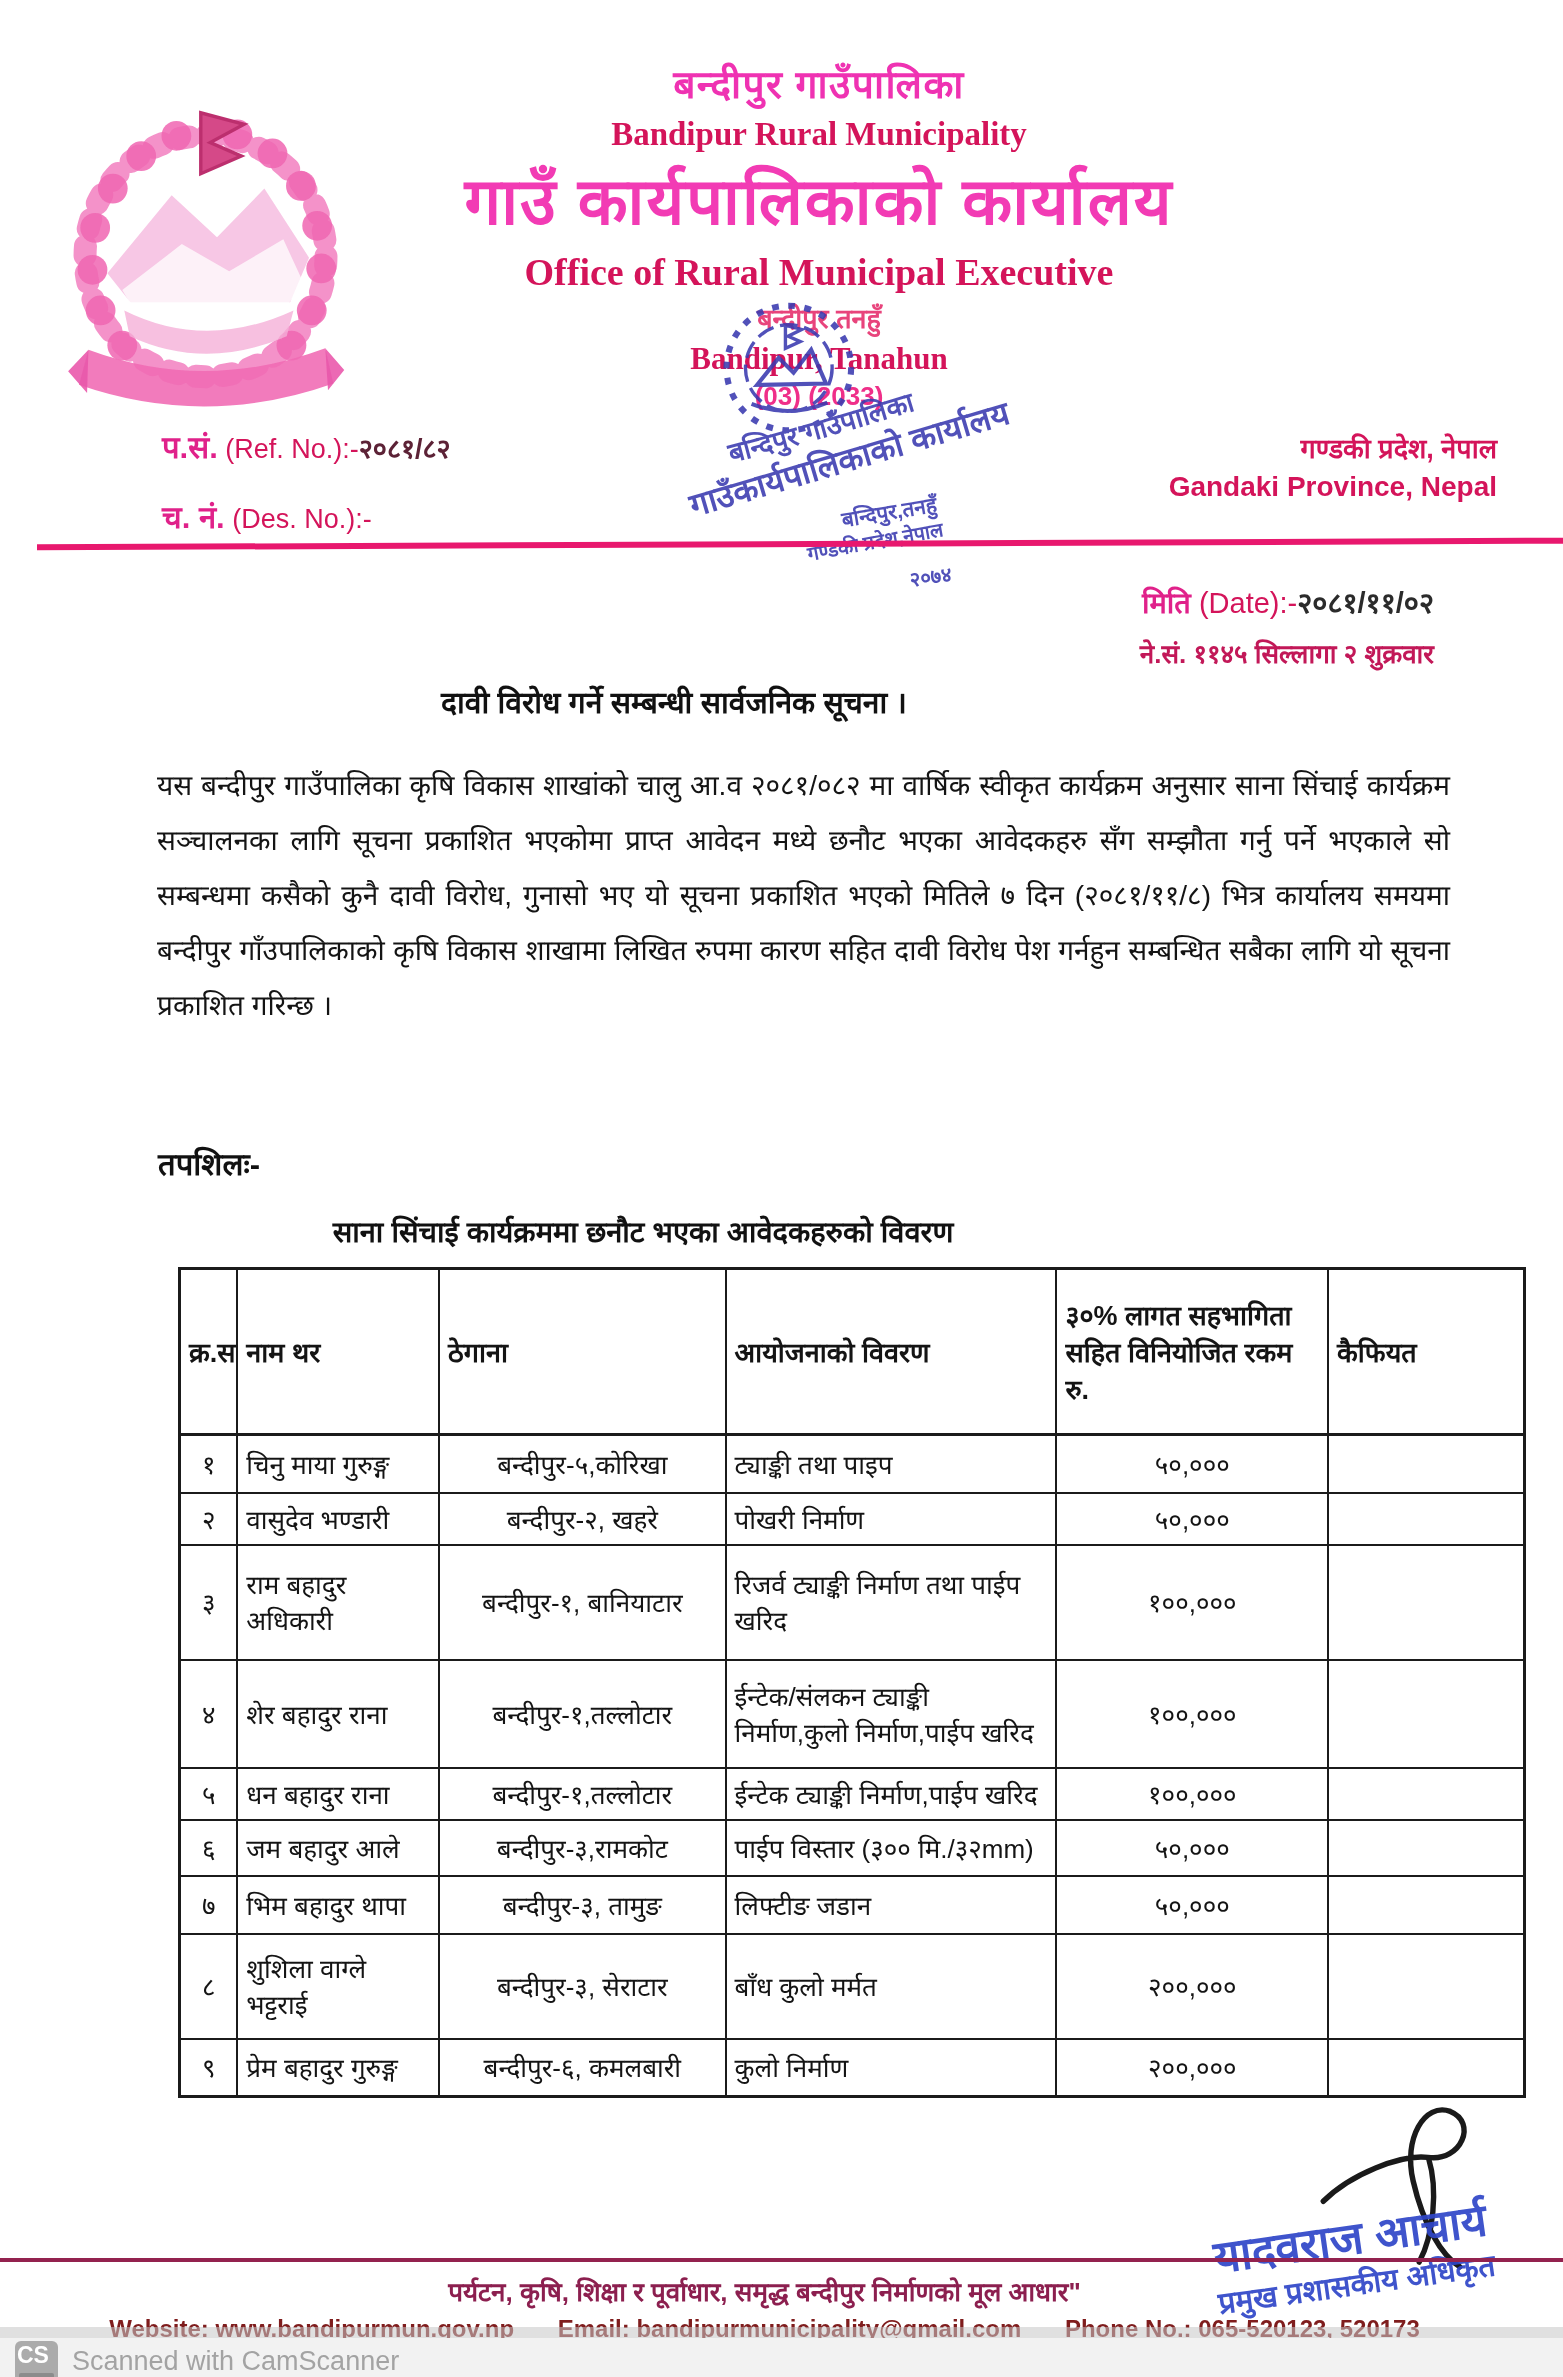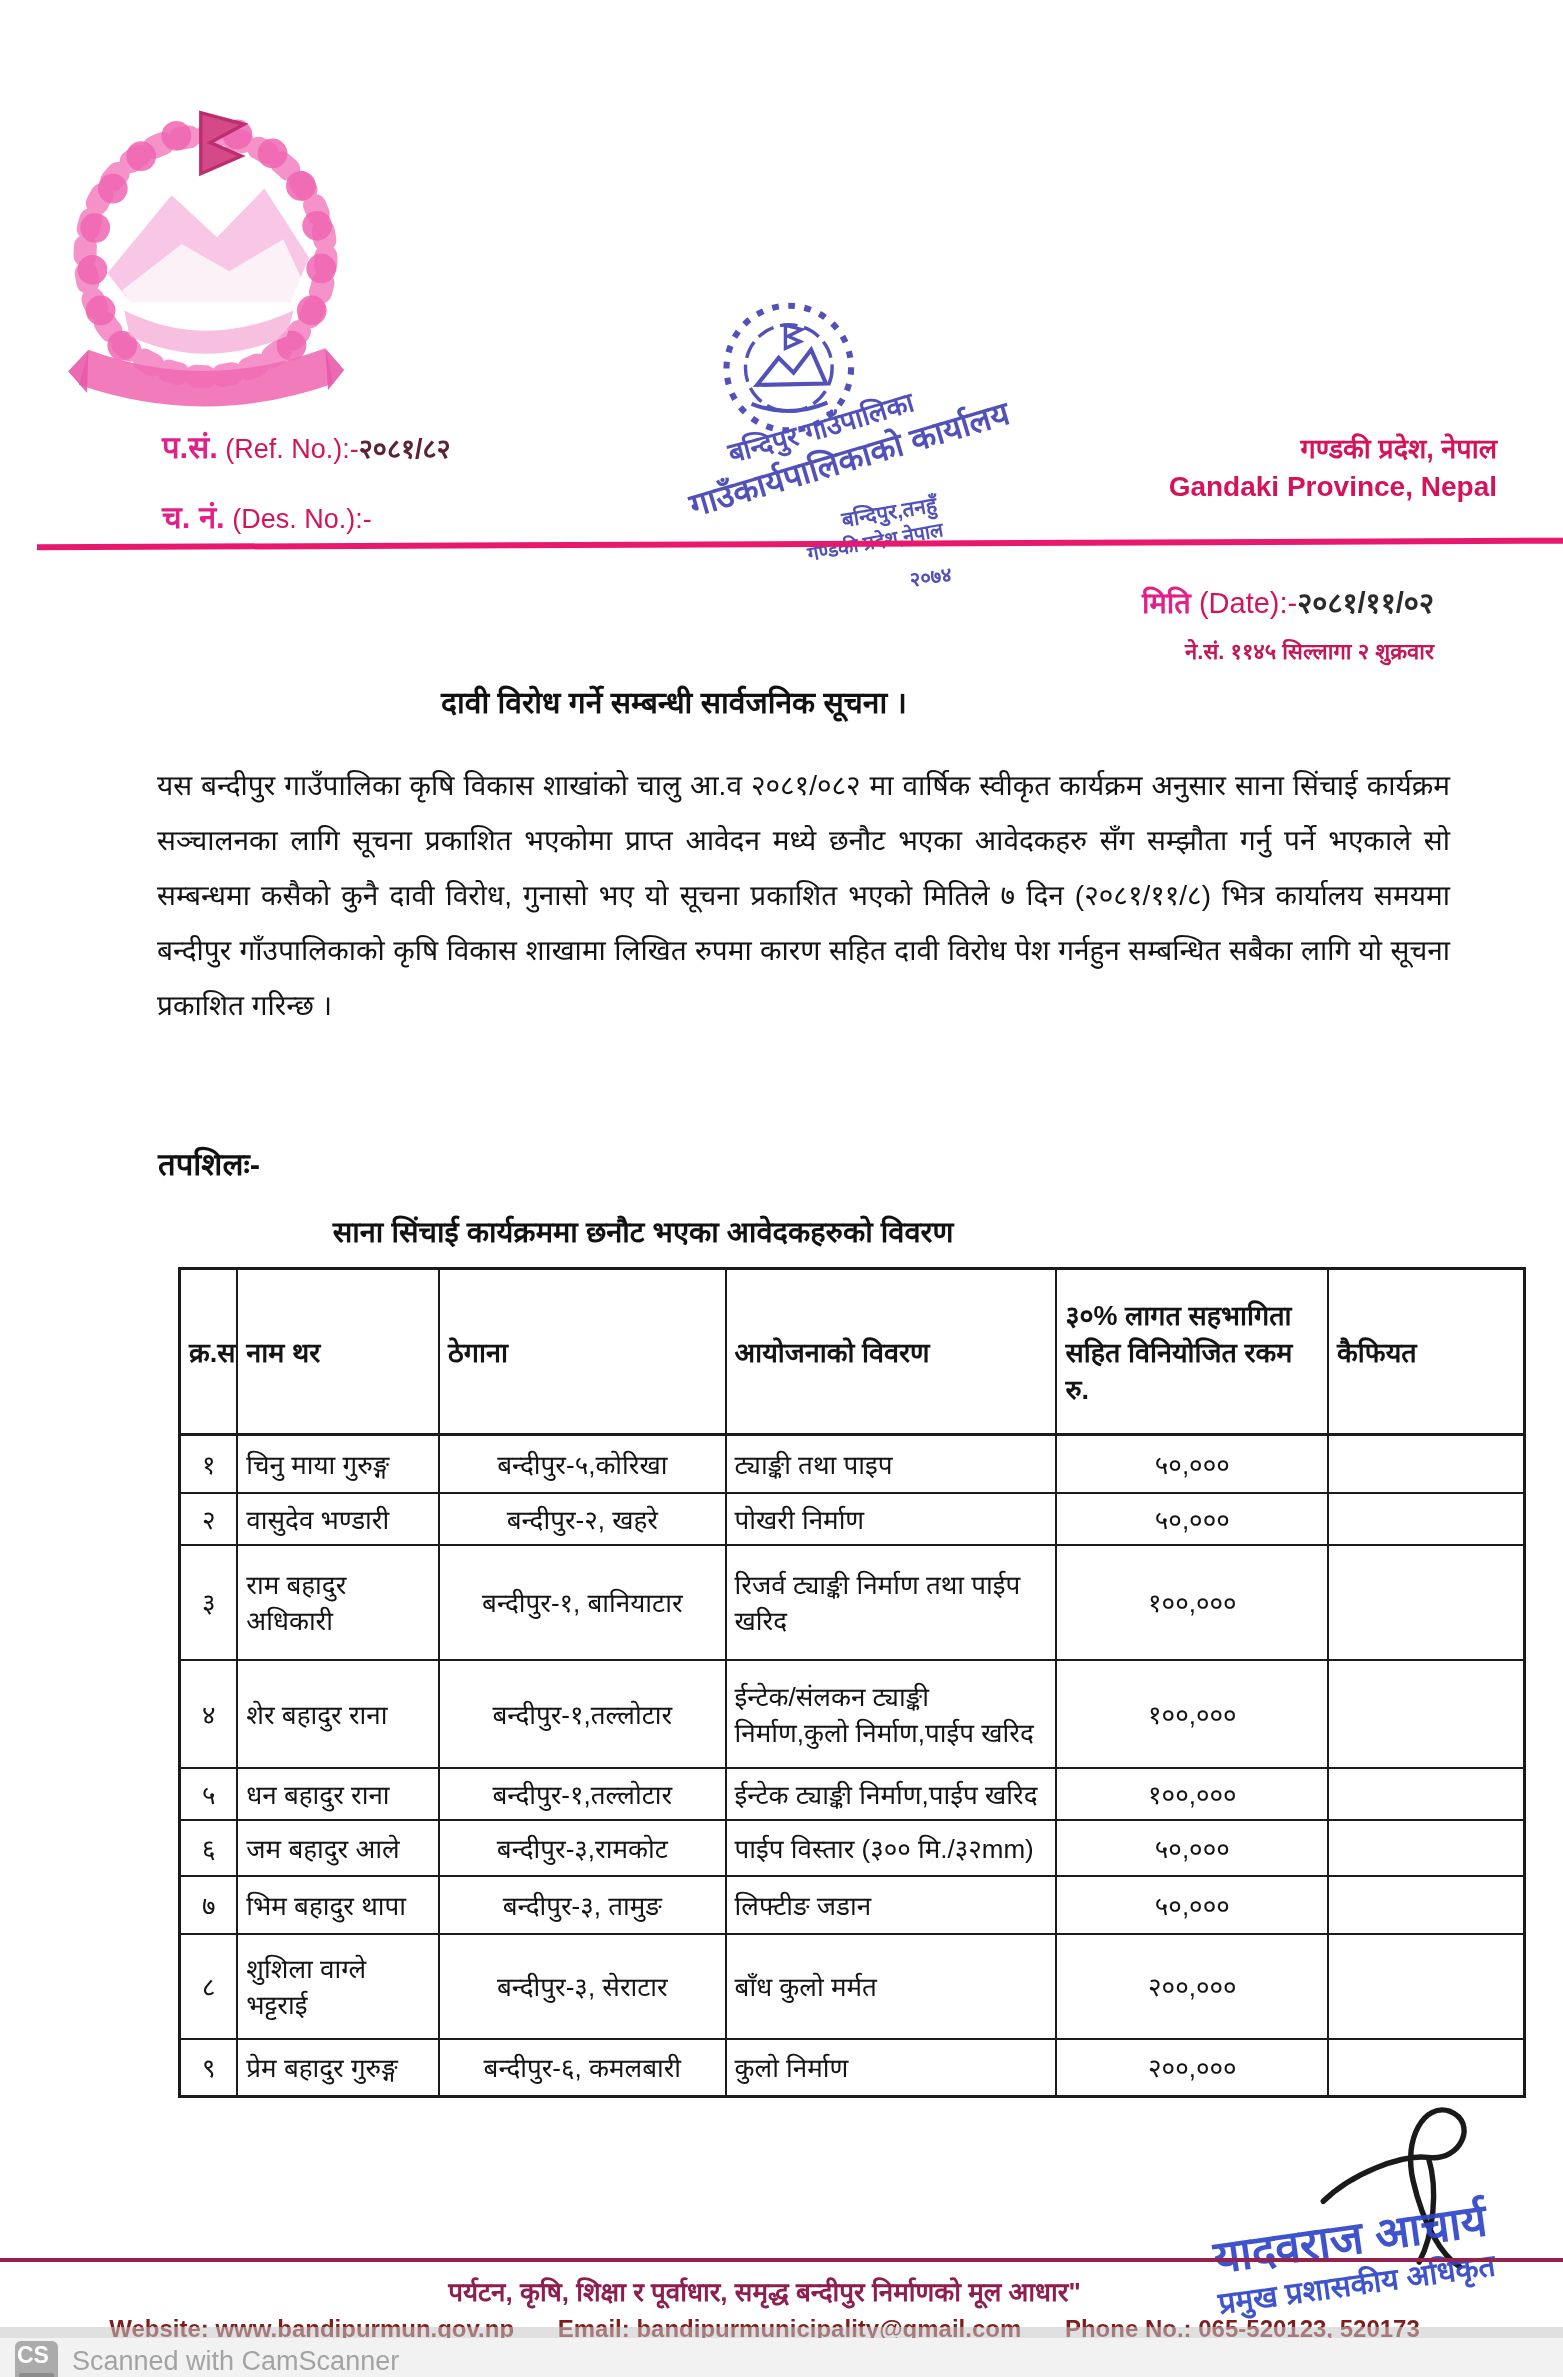--- a/index.html
+++ b/index.html
@@ -29,21 +29,21 @@
   .prov-np{font-size:27px;font-weight:bold;color:#d4145a;line-height:37px;}
   .prov-en{font-size:28px;font-weight:bold;color:#d4145a;line-height:38px;}
 
   .red-divider{left:37px;top:541px;width:1526px;height:6px;background:#e8186e;transform:rotate(-0.25deg);}
 
   
   .date-line{right:129px;top:582px;font-size:29px;white-space:nowrap;}
   .date-label-np{font-weight:bold;color:#e0218a;}
   .date-label-en{color:#d4145a;}
   .date-value{font-weight:bold;color:#2b2b2b;}
-  .ns-line{right:129px;top:635px;font-size:22px;font-weight:bold;color:#c21858;white-space:nowrap;}
+  .ns-line{right:129px;top:635px;font-size:26px;font-weight:bold;color:#c21858;white-space:nowrap;}
 
   .notice-title{left:0;top:681px;width:1348px;text-align:center;font-size:30px;font-weight:bold;color:#111;}
   .notice-body{left:157px;top:758px;width:1293px;font-size:28px;line-height:55px;text-align:justify;color:#141414;}
   .tapasil{left:158px;top:1142px;font-size:31px;font-weight:bold;color:#111;}
   .table-title{left:0;top:1211px;width:1286px;text-align:center;font-size:29px;font-weight:bold;color:#111;}
 
   
   .main-table{left:178px;top:1267px;width:1348px;border-collapse:collapse;table-layout:fixed;}
   .main-table th,.main-table td{
     border:2px solid #1b1b1b;padding:2.7px 8px;vertical-align:middle;
@@ -110,20 +110,29 @@
         <circle cx="342" cy="382" r="22"></circle>
     </g>
     <path d="M 208,38 L 208,128 L 268,102 L 222,82 L 272,55 Z" fill="#d23a7e" stroke="#b71e62" stroke-width="5"></path>
     <path d="M 70,275 L 165,160 L 232,222 L 302,150 L 368,252 L 340,318 L 104,318 Z" fill="#f7c3e3"></path>
     <path d="M 92,300 L 180,232 L 250,272 L 330,225 L 360,290 L 330,330 L 110,330 Z" fill="#ffffff" opacity="0.75"></path>
     <path d="M 95,330 Q 215,390 345,330 L 335,368 Q 215,420 103,368 Z" fill="#f4a9d4" opacity="0.8"></path>
     <path d="M 42,388 Q 215,452 392,386 L 404,438 Q 215,505 28,440 Z" fill="#ef5fae" opacity="0.9"></path>
     <path d="M 42,388 L 12,420 L 40,452 Z M 392,386 L 420,418 L 396,448 Z" fill="#e84aa4" opacity="0.9"></path>
   </svg>
 
+  <div class="abs head-center">
+    <div class="np-title1">बन्दीपुर गाउँपालिका</div>
+    <div class="en-title1">Bandipur Rural Municipality</div>
+    <div class="np-title2">गाउँ कार्यपालिकाको कार्यालय</div>
+    <div class="en-title2">Office of Rural Municipal Executive</div>
+    <div class="np-place">बन्दीपुर तनहुँ</div>
+    <div class="en-place">Bandipur, Tanahun</div>
+    <div class="head-note">(03) (2033)</div>
+  </div>
 
   <svg class="abs stamp-svg" viewBox="0 0 830 450">
     <defs>
       <path id="arc1" d="M 120,255 Q 370,190 640,95"></path>
       <path id="arc2" d="M 65,335 Q 420,230 805,115"></path>
       <path id="arc3" d="M 285,350 Q 420,328 555,305"></path>
       <path id="arc4" d="M 235,400 Q 430,362 635,330"></path>
       <path id="arc5" d="M 385,438 L 560,415"></path>
     </defs>
     <g stroke="#3a3ab0" fill="none">

